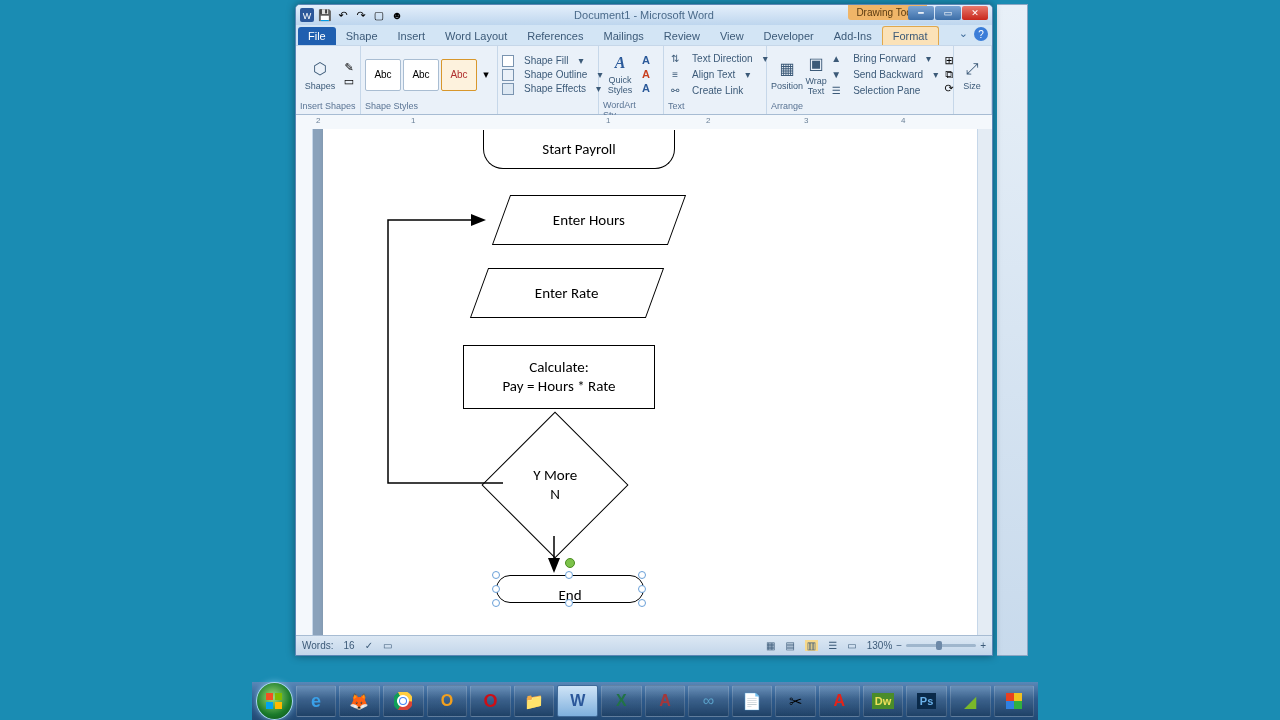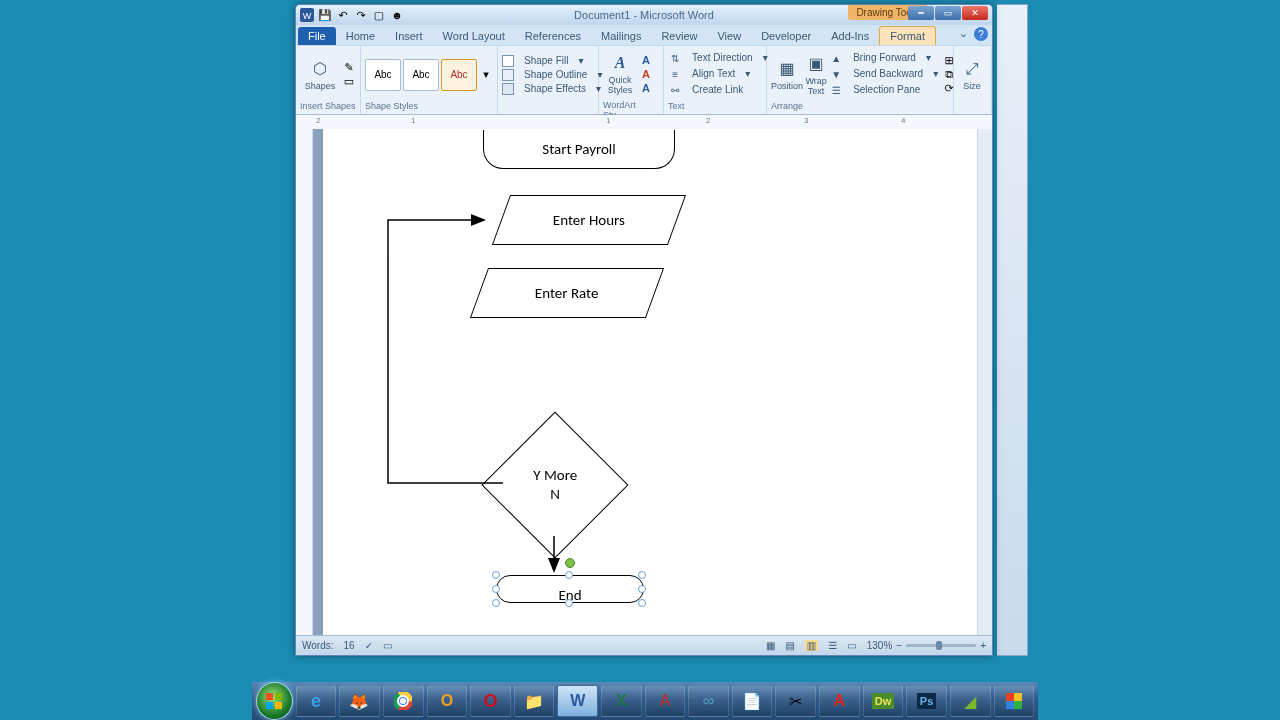--- a/index.html
+++ b/index.html
@@ -22,21 +22,21 @@
 .tabs-right{position:absolute;right:4px;top:2px;display:flex;gap:6px;}
 
 .ribbon{height:68px;background:#eaf1f9;border-top:1px solid #c6d7e9;border-bottom:1px solid #a7bcd3;display:flex;}
 .group{border-right:1px solid #c6d7e9;padding:2px 4px;display:flex;flex-direction:column;justify-content:space-between;}
 .group-label{text-align:left;font-size:9px;color:#5a7494;padding-bottom:1px;}
 .group-body{flex:1;display:flex;align-items:center;gap:2px;}
 .bigbtn{display:flex;flex-direction:column;align-items:center;justify-content:center;width:40px;height:52px;font-size:9px;color:#3c5a78;text-align:center;line-height:1.1;}
 .bigbtn .icn{width:22px;height:22px;margin-bottom:2px;display:flex;align-items:center;justify-content:center;font-size:16px;}
 .style-swatch{width:34px;height:30px;border:1px solid #a9bdd2;background:#fff;display:flex;align-items:center;justify-content:center;font-size:10px;border-radius:2px;}
 .style-swatch.sel{border:1px solid #d8972c;background:#fdf2dd;}
-.minirow{display:flex;gap:10px;font-size:10px;color:#3c5a78;padding:1px 0;white-space:nowrap;}
+.minirow{display:flex;align-items:center;gap:10px;font-size:10px;color:#3c5a78;padding:1px 0;white-space:nowrap;}
 .minirow .sq{width:10px;height:10px;border:1px solid #7a94b0;display:inline-block;}
 .stack{display:flex;flex-direction:column;justify-content:center;}
 .tiny-icn{width:14px;height:14px;display:inline-flex;align-items:center;justify-content:center;}
 
 .ruler{height:16px;background:#f4f8fc;border-bottom:1px solid #c6d7e9;position:relative;font-size:8px;color:#6a8098;overflow:hidden;}
 .ruler .num{position:absolute;top:1px;}
 
 .docwrap{position:absolute;top:124px;bottom:19px;left:0;right:0;background:#b6c8da;display:flex;}
 .vruler{width:16px;background:#f4f8fc;border-right:1px solid #c6d7e9;}
 .page-area{flex:1;overflow:hidden;position:relative;background:#8aa2bb;}
@@ -98,21 +98,21 @@
       <div class="context-tab">Drawing Tools</div>
       <div class="winbtns">
         <div class="wbtn min">━</div>
         <div class="wbtn max">▭</div>
         <div class="wbtn close">✕</div>
       </div>
     </div>
 
     <div class="tabs">
       <div class="tab file">File</div>
-      <div class="tab">Home</div>
+      <div class="tab">Shape</div>
       <div class="tab">Insert</div>
       <div class="tab">Word Layout</div>
       <div class="tab">References</div>
       <div class="tab">Mailings</div>
       <div class="tab">Review</div>
       <div class="tab">View</div>
       <div class="tab">Developer</div>
       <div class="tab">Add-Ins</div>
       <div class="tab active">Format</div>
       <div class="tabs-right">
@@ -243,20 +243,24 @@
           </div>
 
           <div class="shape para" style="left:178px;top:69px;width:174px;height:48px">
             <span class="inner">Enter Hours</span>
           </div>
 
           <div class="shape para" style="left:156px;top:142px;width:174px;height:48px">
             <span class="inner">Enter Rate</span>
           </div>
 
+          <div class="shape process" style="left:140px;top:219px;width:190px;height:62px;flex-direction:column">
+            <span>Calculate:</span>
+            <span>Pay = Hours * Rate</span>
+          </div>
 
           <div class="shape diamond" style="left:180px;top:307px;width:102px;height:102px">
             <span class="inner">
               <span>Y   More</span><br>
               <span>N</span>
             </span>
           </div>
 
           <div class="selected" style="left:173px;top:449px;width:150px;height:30px">
             <div class="shape terminator" style="left:0;top:0;width:146px;height:26px;border-radius:14px;overflow:hidden">

